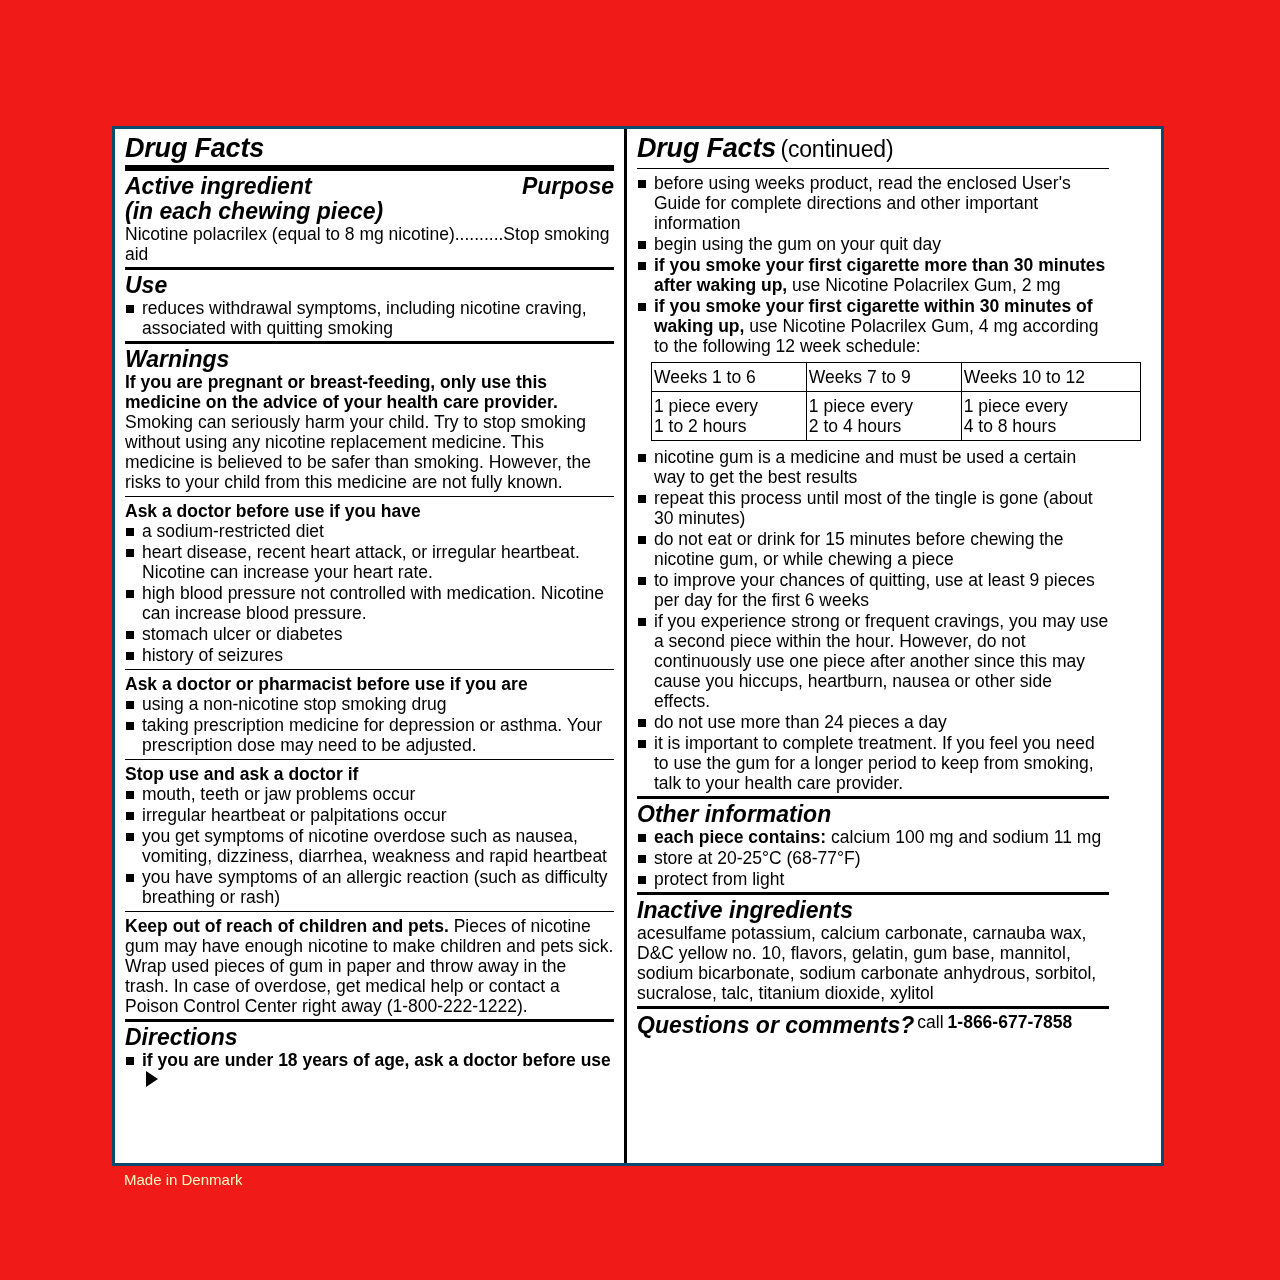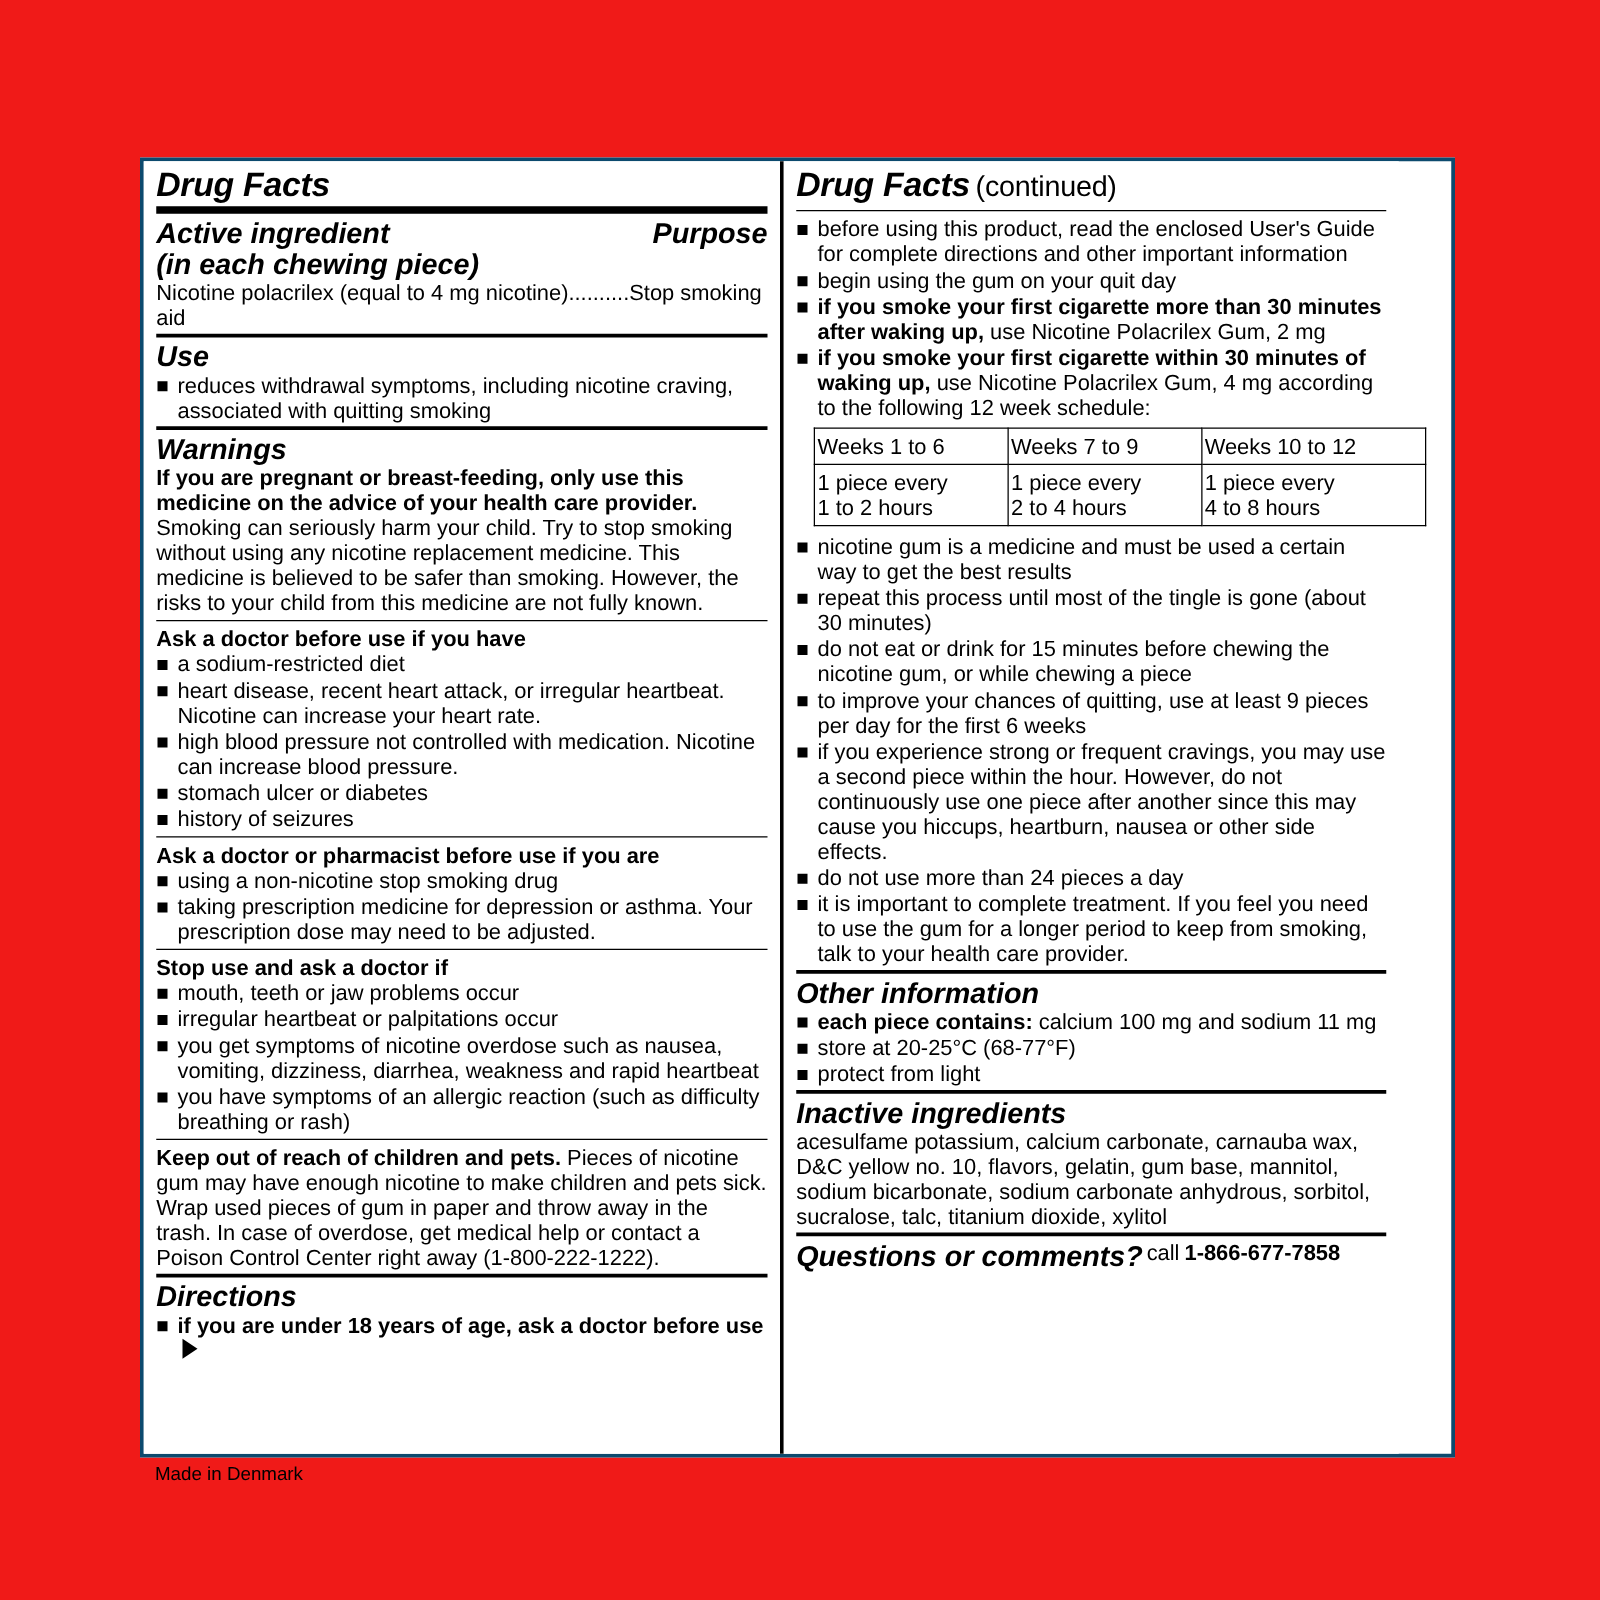--- a/index.html
+++ b/index.html
@@ -132,21 +132,21 @@
     text-align: left;
     font-size: 17.5px;
     line-height: 20px;
     padding: 4px 2px;
   }
   .made-in {
     font-size: 15px;
     line-height: 18px;
     margin-top: 5px;
     padding-left: 12px;
-    color: #000000;
+    color: #fef9c3;
   }
   .q-line {
     display: flex;
     align-items: flex-start;
   }
   .q-title {
     font-style: italic;
     font-weight: bold;
     font-size: 23px;
     line-height: 26px;
@@ -168,21 +168,21 @@
 
         <div class="title">Drug Facts</div>
         <div class="rule-thick"></div>
 
         <div>
           <div class="row-between">
             <div class="sec-head">Active ingredient</div>
             <div class="sec-head">Purpose</div>
           </div>
           <div class="sec-head">(in each chewing piece)</div>
-          <div class="body-txt">Nicotine polacrilex (equal to 4 mg nicotine)..........Stop smoking aid</div>
+          <div class="body-txt">Nicotine polacrilex (equal to 8 mg nicotine)..........Stop smoking aid</div>
         </div>
 
         <div class="rule-med"></div>
 
         <div>
           <div class="sec-head">Use</div>
           <ul class="bullets">
             <li>reduces withdrawal symptoms, including nicotine craving, associated with quitting smoking</li>
           </ul>
         </div>
@@ -250,21 +250,21 @@
     <div class="col col-right">
       <div class="pad">
 
         <div>
           <span class="title">Drug Facts</span>
           <span class="title title-cont">(continued)</span>
         </div>
         <div class="rule-thin"></div>
 
         <ul class="bullets">
-          <li>before using this product, read the enclosed User's Guide for complete directions and other important information</li>
+          <li>before using weeks product, read the enclosed User's Guide for complete directions and other important information</li>
           <li>begin using the gum on your quit day</li>
           <li>
             <span class="bold">if you smoke your first cigarette more than 30 minutes after waking up,</span>
             <span>use Nicotine Polacrilex Gum, 2 mg</span>
           </li>
           <li>
             <span class="bold">if you smoke your first cigarette within 30 minutes of waking up,</span>
             <span>use Nicotine Polacrilex Gum, 4 mg according to the following 12 week schedule:</span>
           </li>
         </ul>

